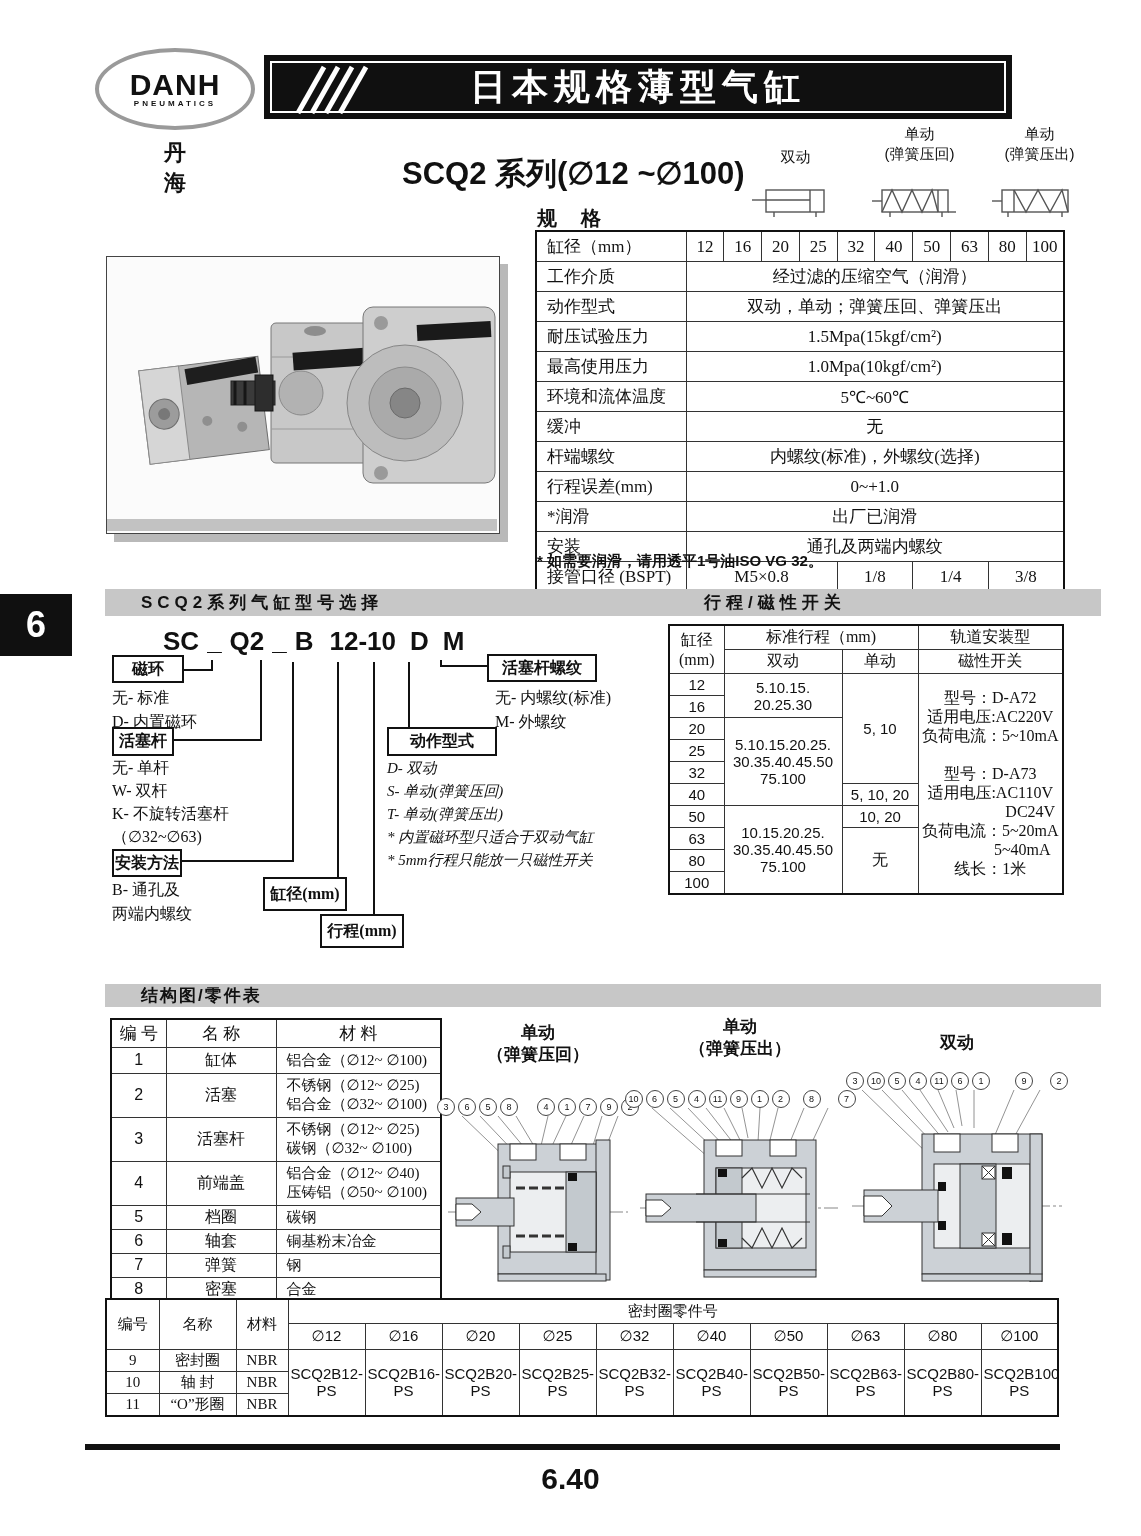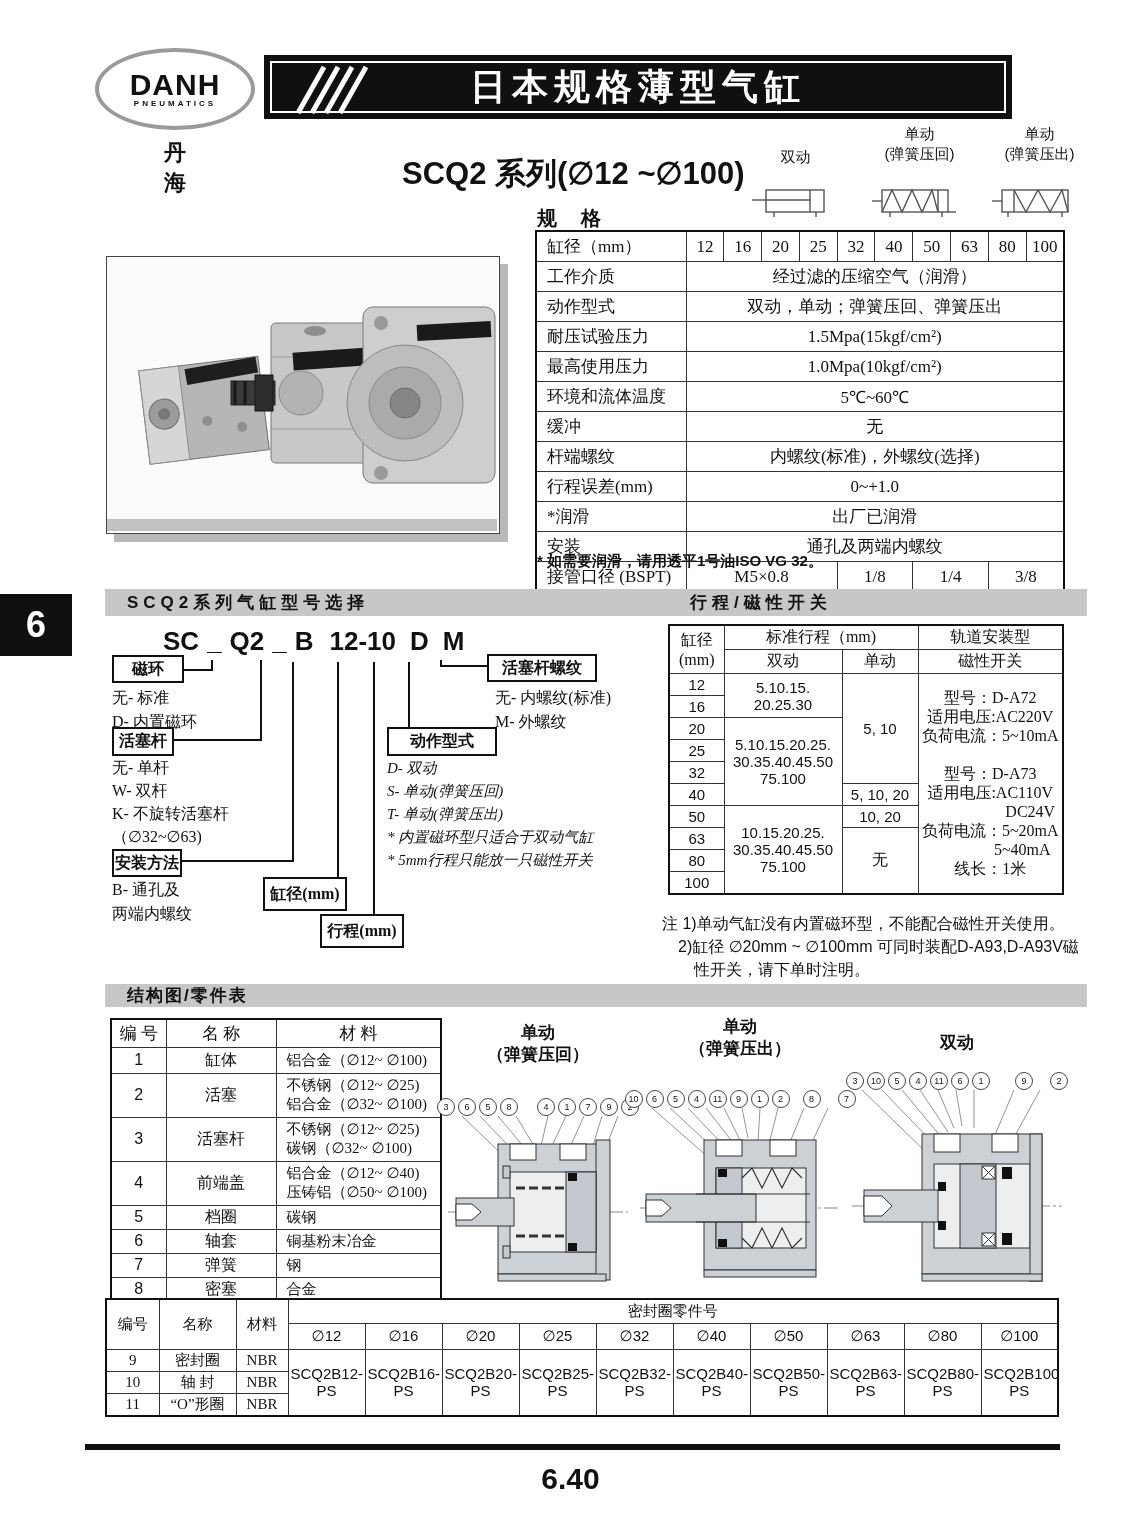--- a/index.html
+++ b/index.html
@@ -24,21 +24,21 @@
   
   table.t{border-collapse:collapse;table-layout:fixed;border:2px solid #111;background:#fff;}
   table.t td,table.t th{border:1px solid #333;text-align:center;vertical-align:middle;
      font-weight:normal;padding:1px 2px;overflow:hidden;}
   .lbl{text-align:left !important;padding-left:10px !important;}
   .spec td{font-size:17px;height:27px;}
   .stk td,.stk th{font-size:16px;}
   .stk .num{font-family:"Liberation Sans",sans-serif;font-size:15px;}
   .switchinfo{font-size:15px;line-height:19px;text-align:left;padding-left:8px;white-space:pre-line;}
   
-  .graybar{background:#c7c7c7;display:flex;align-items:center;padding-left:22px;
+  .graybar{background:#c7c7c7;display:flex;align-items:center;padding-left:36px;
     font-weight:bold;font-size:17px;letter-spacing:5px;font-family:"Liberation Sans",sans-serif;}
   .sidetab{background:#101010;color:#fff;display:flex;align-items:center;justify-content:center;
     font-weight:bold;font-size:36px;font-family:"Liberation Sans",sans-serif;}
   
   .code-row{display:flex;align-items:flex-end;gap:8px;font-weight:bold;font-size:26px;
     font-family:"Liberation Sans",sans-serif;}
   .mbox{position:absolute;border:2px solid #111;background:#fff;display:flex;align-items:center;
     justify-content:center;font-weight:bold;font-size:16px;font-family:"Liberation Serif",serif;}
   .opts{position:absolute;white-space:pre-line;font-size:16px;line-height:24px;}
   
@@ -346,23 +346,20 @@
       <td rowspan="3">无</td>
         </tr>
     <tr style="height:22px">
           <td class="num">80</td>
         </tr>
     <tr style="height:22px">
           <td class="num">100</td>
         </tr>
   </tbody>
     </table>
-  <div class="abs note pre" style="left:662px;top:912px;width:420px;line-height:23px;font-size:16px;">注 1)单动气缸没有内置磁环型，不能配合磁性开关使用。
-　2)缸径 ∅20mm ~ ∅100mm 可同时装配D-A93,D-A93V磁
-　　性开关，请下单时注明。</div>
 
   <div class="abs graybar" style="left:105px;top:984px;width:960px;height:23px;letter-spacing:2px;">结构图/零件表</div>
 
   <table class="t abs" style="left:110px;top:1018px;width:330px;">
     <colgroup>
         <col style="width:55px">
         <col style="width:110px">
         <col style="width:165px">
       </colgroup>
     <tbody>

